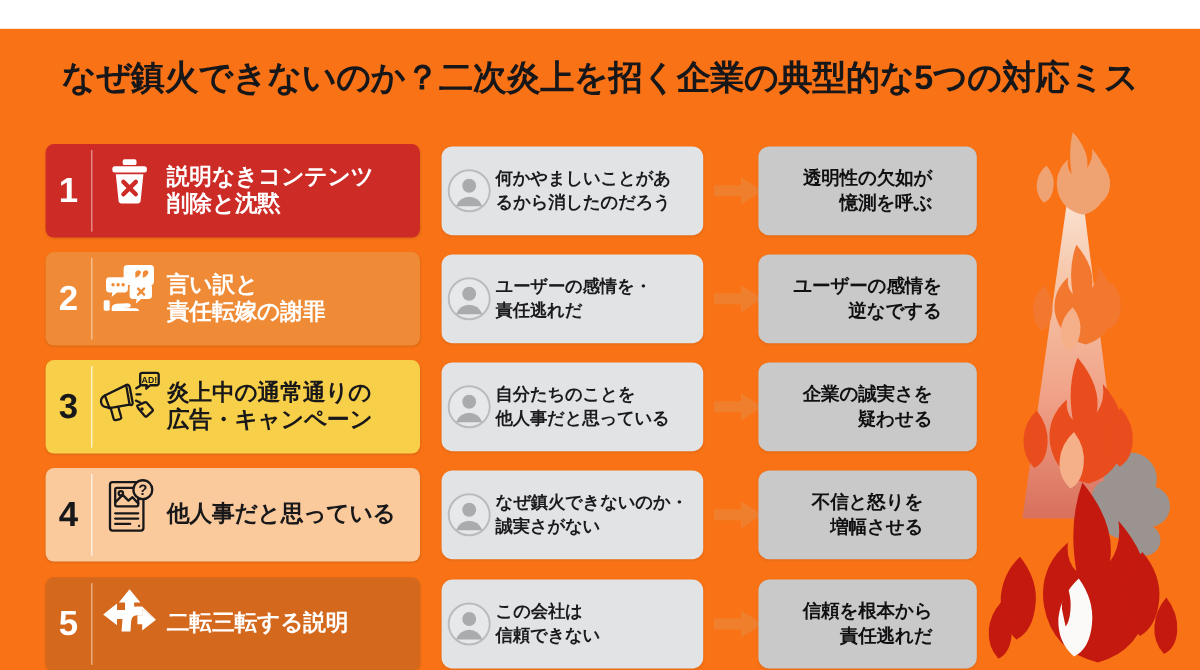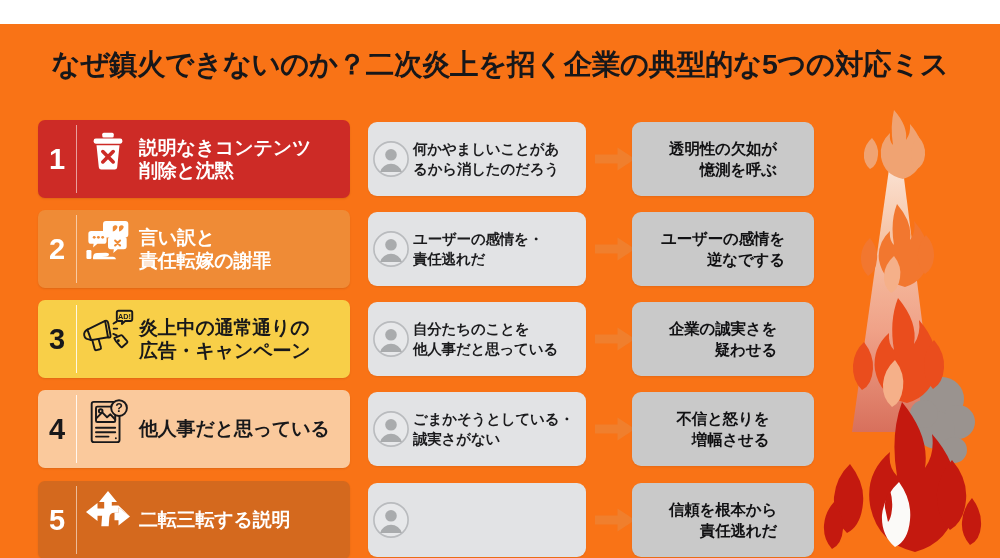--- a/index.html
+++ b/index.html
@@ -318,21 +318,21 @@
       <div class="label">他人事だと思っている</div>
     </div>
     <div class="voice">
       <div class="avatar">
         <svg width="38" height="38" viewBox="0 0 40 40">
           <circle cx="20" cy="20" r="18" fill="#e7e8ea" stroke="#b9bbbe" stroke-width="1.7"></circle>
           <circle cx="20" cy="15.6" r="6.1" fill="#a9abad"></circle>
           <path d="M8.6 33.6 a11.9 11.9 0 0 1 22.8 0 Z" fill="#a9abad"></path>
         </svg>
       </div>
-      <div class="vtext">ごまかそうとしている・
+      <div class="vtext">なぜ鎮火できないのか・
 誠実さがない</div>
     </div>
     <div class="arrow">
       <svg width="42" height="26" viewBox="0 0 42 26">
         <path d="M1 8.4 h22.5 V1.5 L41 13 L23.5 24.5 V17.6 H1 Z" fill="#f07f2d"></path>
       </svg>
     </div>
     <div class="result">
       <div class="rtext">不信と怒りを
 増幅させる</div>
@@ -354,20 +354,22 @@
       <div class="label">二転三転する説明</div>
     </div>
     <div class="voice">
       <div class="avatar">
         <svg width="38" height="38" viewBox="0 0 40 40">
           <circle cx="20" cy="20" r="18" fill="#e7e8ea" stroke="#b9bbbe" stroke-width="1.7"></circle>
           <circle cx="20" cy="15.6" r="6.1" fill="#a9abad"></circle>
           <path d="M8.6 33.6 a11.9 11.9 0 0 1 22.8 0 Z" fill="#a9abad"></path>
         </svg>
       </div>
+      <div class="vtext">この会社は
+信頼できない</div>
     </div>
     <div class="arrow">
       <svg width="42" height="26" viewBox="0 0 42 26">
         <path d="M1 8.4 h22.5 V1.5 L41 13 L23.5 24.5 V17.6 H1 Z" fill="#f07f2d"></path>
       </svg>
     </div>
     <div class="result">
       <div class="rtext">信頼を根本から
 責任逃れだ</div>
     </div>

